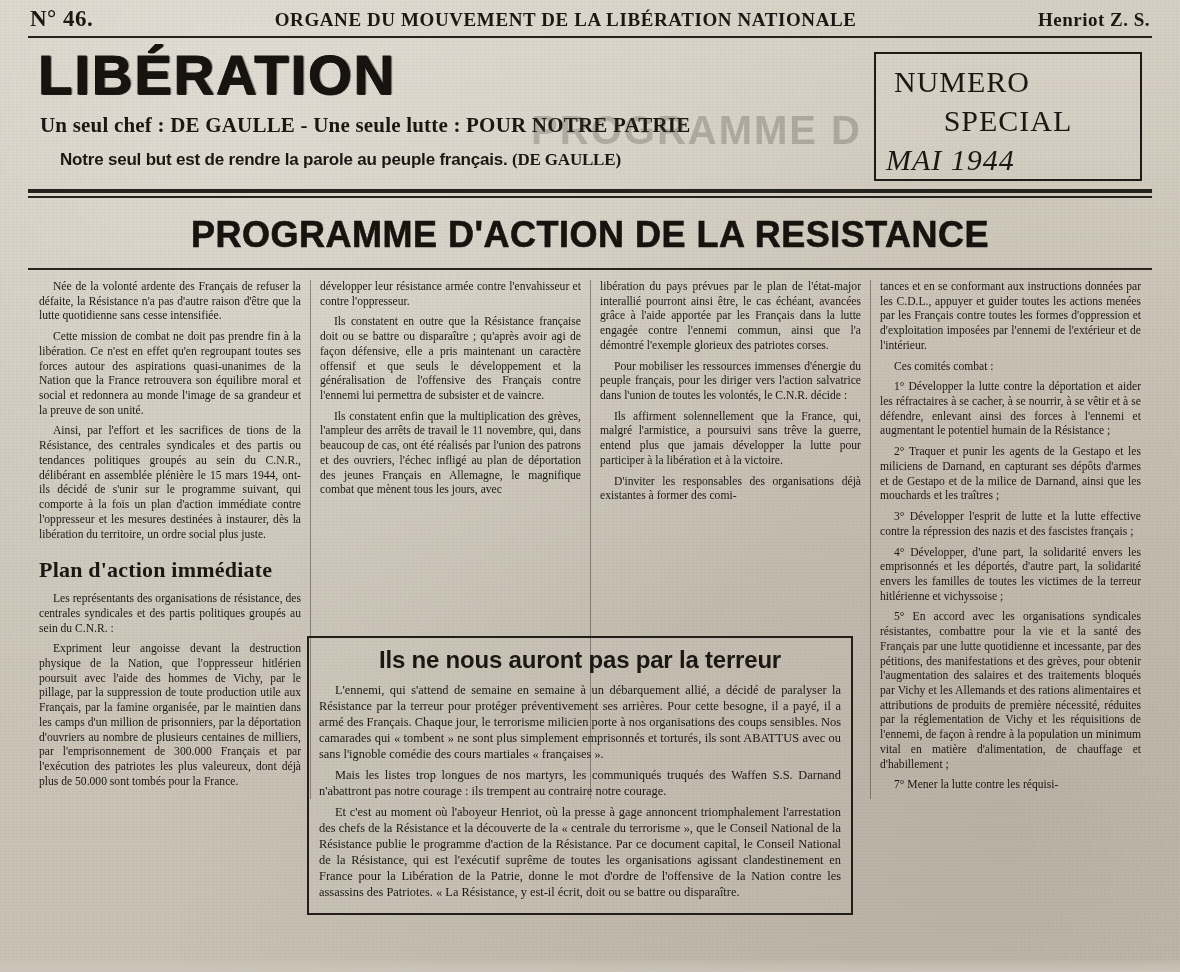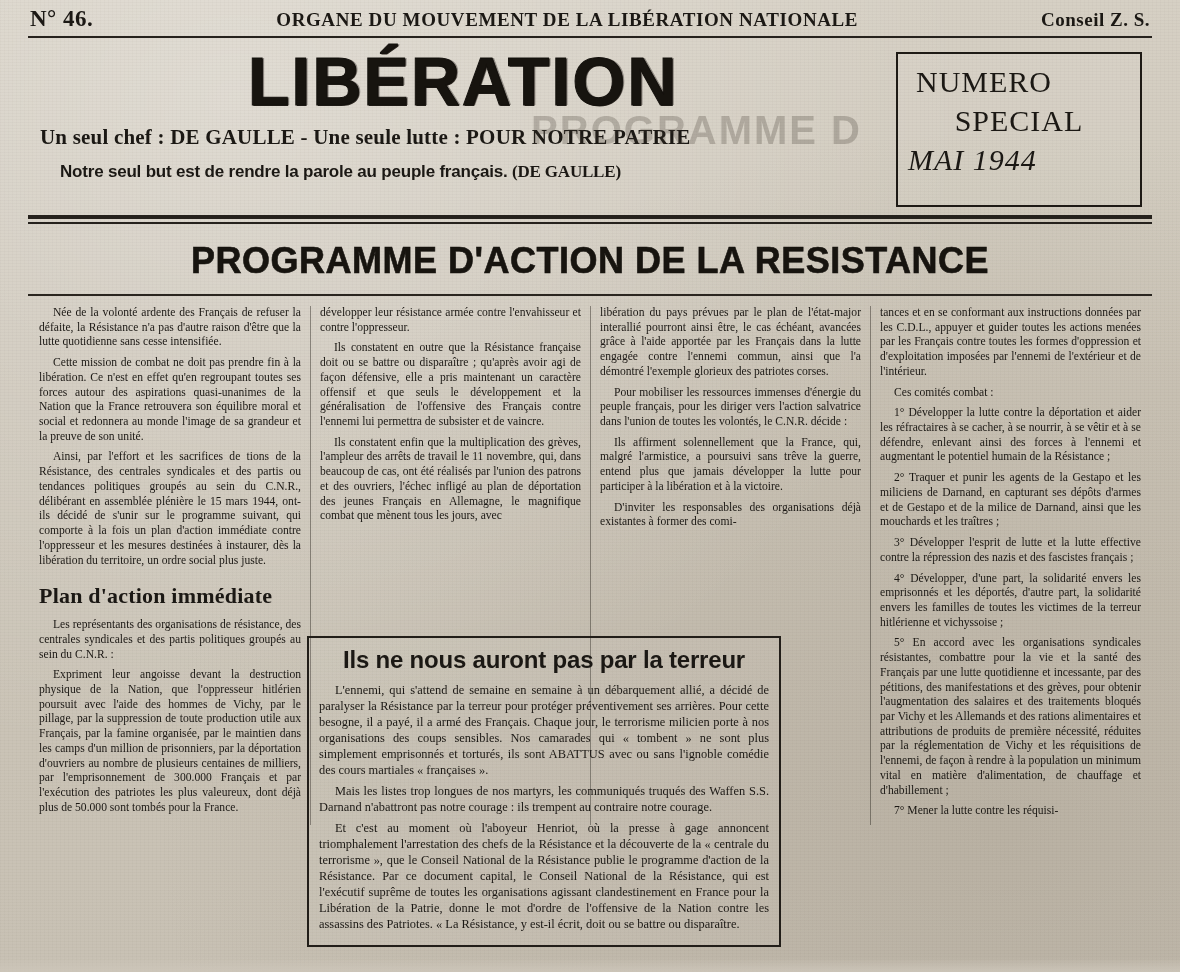--- a/index.html
+++ b/index.html
@@ -48,46 +48,45 @@
   
   .masthead{
     display:flex;align-items:flex-start;justify-content:space-between;
     padding:4px 12px 0 12px;
     position:relative;
   }
   .mast-left{flex:1;min-width:0;}
   .logo{
     font-family:"Liberation Sans", sans-serif;
     font-weight:700;
-    font-size:68px;
+    font-size:56px;
     letter-spacing:2px;
     line-height:.98;
     margin:6px 0 0 8px;
     -webkit-text-stroke:1px #14110d;
     text-shadow:1px 1px 0 #2a251f, 2px 0 0 rgba(30,26,22,.4);
     color:#17140f;
-    text-align:center;
   }
   .slogan{
     font-family:"Liberation Serif", serif;
     font-weight:700;font-size:21px;
     margin:10px 0 0 10px;letter-spacing:.2px;
   }
   .subslogan{
     font-family:"Liberation Sans", sans-serif;
     font-weight:700;font-size:17px;
     margin:12px 0 0 30px;letter-spacing:-.2px;
   }
   .subslogan .paren{font-family:"Liberation Serif",serif;font-weight:700;text-align:center;}
 
   .special-box{
     border:2px solid #1e1a15;
-    width:246px;min-height:124px;
+    width:268px;min-height:124px;
     margin:10px 8px 0 8px;
-    padding:8px 10px 26px 10px;
+    padding:8px 10px 0 10px;
     box-sizing:border-box;
     text-align:center;
     background:rgba(255,255,255,.06);
   }
   .special-box div{
     font-family:"Liberation Serif", serif;
     font-size:30px;letter-spacing:1px;line-height:1.3;
   }
   .special-box .l1{text-align:left;padding-left:8px;}
   .special-box .l2{text-align:center;}
@@ -144,21 +143,21 @@
     font-weight:700;
     font-size:22px;
     margin:14px 0 8px 0;
     text-align:left;
     letter-spacing:.2px;
   }
 
   
   .boxwrap{
     position:absolute;
-    left:307px;top:636px;width:474px;
+    left:307px;top:636px;width:546px;
     border:2px solid #221e19;
     background:rgba(255,255,255,.05);
     box-sizing:border-box;
     padding:6px 10px 8px 10px;
   }
   .box-title{
     font-family:"Liberation Sans", sans-serif;
     font-weight:700;font-size:24px;
     text-align:center;
     margin:2px 0 8px 0;
@@ -173,21 +172,21 @@
        background:linear-gradient(180deg,rgba(205,198,186,0),rgba(205,198,186,.9));}
 </style>
 </head>
 <body>
 
 <div class="page">
 
   <div class="topline">
     <span class="issue">N° 46.</span>
     <span class="organe">ORGANE DU MOUVEMENT DE LA LIBÉRATION NATIONALE</span>
-    <span class="edition">Conseil Z. S.</span>
+    <span class="edition">Henriot Z. S.</span>
   </div>
   <div class="rule-thin"></div>
 
   <div class="masthead">
     <div class="ghost">PROGRAMME D</div>
     <div class="mast-left">
       <div class="logo">LIBÉRATION</div>
       <div class="slogan">Un seul chef : DE GAULLE  -  Une seule lutte : POUR NOTRE PATRIE</div>
       <div class="subslogan">
         <span>Notre seul but est de rendre la parole au peuple français.</span>

